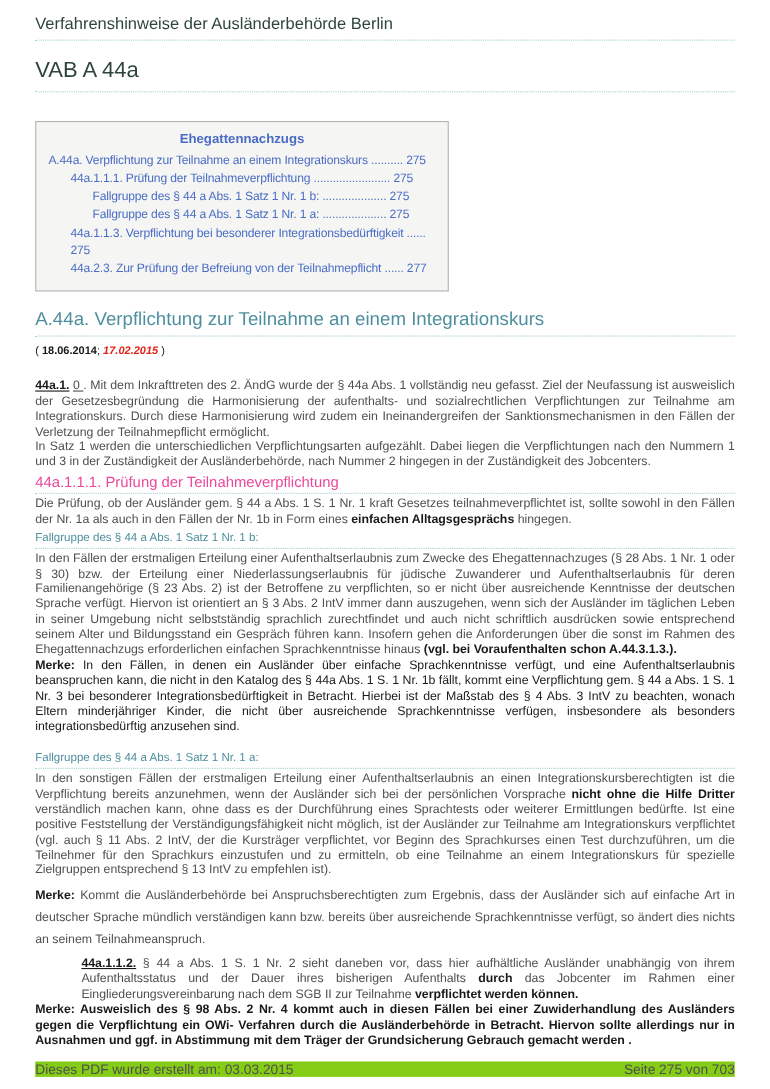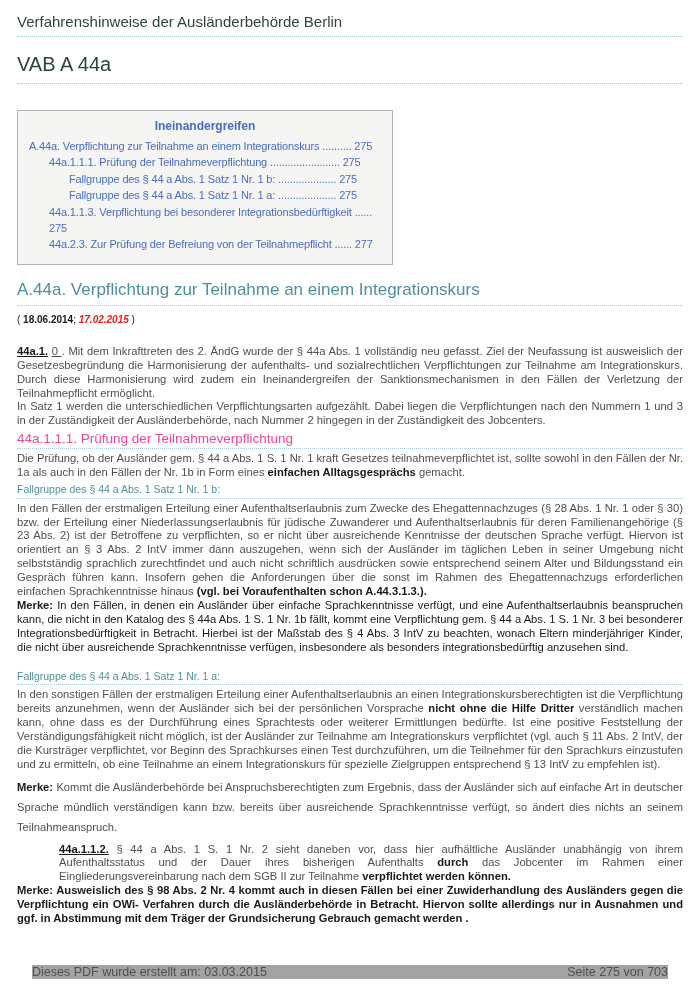--- a/index.html
+++ b/index.html
@@ -2,21 +2,21 @@
 <html><head>
 <meta charset="utf-8">
 <style>
   html,body{margin:0;padding:0;}
   body{
     width:700px;height:990px;background:#ffffff;
     font-family:"Liberation Sans","DejaVu Sans",sans-serif;
     -webkit-font-smoothing:antialiased;
   }
   .page{position:relative;width:700px;height:990px;box-sizing:border-box;
-    padding:0 17px;overflow:hidden;}
+    padding:0 32px;overflow:hidden;}
   .header-title{
     font-size:15px;color:#2e443c;padding:13px 0 6px 0;
     border-bottom:1px dotted #a8cdd2;
   }
   .doc-title{
     font-size:20px;color:#2e443c;margin-top:16px;padding-bottom:7px;
     border-bottom:1px dotted #a8cdd2;
   }
   .toc{
     margin-top:26px;width:352px;background:#f5f5f4;
@@ -58,53 +58,53 @@
   }
   .h3-teal.first{margin-top:3px;}
   .h3-teal.spaced{margin-top:15px;}
   .s-b{font-weight:bold;color:#191919;}
   .s-bu{font-weight:bold;color:#191919;text-decoration:underline;}
   .s-u{text-decoration:underline;}
   .s-red{color:#e52017;font-weight:bold;font-style:italic;}
   .footer{
     position:absolute;left:32px;right:32px;bottom:11px;
     display:flex;justify-content:space-between;
-    font-size:12.5px;color:#4f4f4f;background:#a3a3a3;
+    font-size:12.5px;color:#4f4f4f;background:#84cc16;
   }
 </style>
 </head>
 <body>
 
 <div class="page">
 
   <div class="header-title">Verfahrenshinweise der Ausländerbehörde Berlin</div>
 
   <div class="doc-title">VAB A 44a</div>
 
   <div class="toc">
-    <div class="toc-title">Ineinandergreifen</div>
+    <div class="toc-title">Ehegattennachzugs</div>
     <div class="toc-item l0">A.44a. Verpflichtung zur Teilnahme an einem Integrationskurs   .......... 275</div>
     <div class="toc-item l1">44a.1.1.1. Prüfung der Teilnahmeverpflichtung  ........................ 275</div>
     <div class="toc-item l2">Fallgruppe des § 44 a Abs. 1 Satz 1 Nr. 1 b:  .................... 275</div>
     <div class="toc-item l2">Fallgruppe des § 44 a Abs. 1 Satz 1 Nr. 1 a:  .................... 275</div>
     <div class="toc-item l1">44a.1.1.3. Verpflichtung bei besonderer Integrationsbedürftigkeit  ......
 275</div>
     <div class="toc-item l1">44a.2.3. Zur Prüfung der Befreiung von der Teilnahmepflicht  ...... 277</div>
   </div>
 
   <div class="section-heading">A.44a. Verpflichtung zur Teilnahme an einem Integrationskurs</div>
 
   <div class="dates"><span>( </span><span class="s-b">18.06.2014</span><span>; </span><span class="s-red">17.02.2015</span><span> )</span></div>
 
   <p class="para mt-lg"><span class="s-bu">44a.1.</span><span> </span><span class="s-u">0 </span><span>. Mit dem Inkrafttreten des 2. ÄndG wurde der § 44a Abs. 1 vollständig neu gefasst. Ziel der Neufassung ist ausweislich der Gesetzesbegründung die Harmonisierung der aufenthalts- und sozialrechtlichen Verpflichtungen zur Teilnahme am Integrationskurs. Durch diese Harmonisierung wird zudem ein Ineinandergreifen der Sanktionsmechanismen in den Fällen der Verletzung der Teilnahmepflicht ermöglicht.
 In Satz 1 werden die unterschiedlichen Verpflichtungsarten aufgezählt. Dabei liegen die Verpflichtungen nach den Nummern 1 und 3 in der Zuständigkeit der Ausländerbehörde, nach Nummer 2 hingegen in der Zuständigkeit des Jobcenters.</span></p>
 
   <div class="h2-teal">44a.1.1.1. Prüfung der Teilnahmeverpflichtung</div>
 
-  <p class="para mt-sm"><span>Die Prüfung, ob der Ausländer gem. § 44 a Abs. 1 S. 1 Nr. 1 kraft Gesetzes teilnahmeverpflichtet ist, sollte sowohl in den Fällen der Nr. 1a als auch in den Fällen der Nr. 1b in Form eines </span><span class="s-b">einfachen Alltagsgesprächs</span><span> gemacht.</span></p>
+  <p class="para mt-sm"><span>Die Prüfung, ob der Ausländer gem. § 44 a Abs. 1 S. 1 Nr. 1 kraft Gesetzes teilnahmeverpflichtet ist, sollte sowohl in den Fällen der Nr. 1a als auch in den Fällen der Nr. 1b in Form eines </span><span class="s-b">einfachen Alltagsgesprächs</span><span> hingegen.</span></p>
 
   <div class="h3-teal first">Fallgruppe des § 44 a Abs. 1 Satz 1 Nr. 1 b:</div>
 
   <p class="para mt-sm"><span>In den Fällen der erstmaligen Erteilung einer Aufenthaltserlaubnis zum Zwecke des Ehegattennachzuges (§ 28 Abs. 1 Nr. 1 oder § 30) bzw. der Erteilung einer Niederlassungserlaubnis für jüdische Zuwanderer und Aufenthaltserlaubnis für deren Familienangehörige (§ 23 Abs. 2) ist der Betroffene zu verpflichten, so er nicht über ausreichende Kenntnisse der deutschen Sprache verfügt. Hiervon ist orientiert an § 3 Abs. 2 IntV immer dann auszugehen, wenn sich der Ausländer im täglichen Leben in seiner Umgebung nicht selbstständig sprachlich zurechtfindet und auch nicht schriftlich ausdrücken sowie entsprechend seinem Alter und Bildungsstand ein Gespräch führen kann. Insofern gehen die Anforderungen über die sonst im Rahmen des Ehegattennachzugs erforderlichen einfachen Sprachkenntnisse hinaus </span><span class="s-b">(vgl. bei Voraufenthalten schon A.44.3.1.3.).</span></p>
 
   <p class="para p-dark"><span class="s-b">Merke:</span><span> In den Fällen, in denen ein Ausländer über einfache Sprachkenntnisse verfügt, und eine Aufenthaltserlaubnis beanspruchen kann, die nicht in den Katalog des § 44a Abs. 1 S. 1 Nr. 1b fällt,  kommt eine Verpflichtung gem.  § 44 a Abs. 1 S. 1 Nr. 3 bei besonderer Integrationsbedürftigkeit in Betracht. Hierbei ist der Maßstab des § 4 Abs. 3 IntV zu beachten, wonach Eltern minderjähriger Kinder, die nicht über ausreichende Sprachkenntnisse verfügen, insbesondere als besonders integrationsbedürftig anzusehen sind.</span></p>
 
   <div class="h3-teal spaced">Fallgruppe des § 44 a Abs. 1 Satz 1 Nr. 1 a:</div>
 
   <p class="para mt-sm"><span>In den sonstigen Fällen der erstmaligen Erteilung einer Aufenthaltserlaubnis an einen Integrationskursberechtigten ist die Verpflichtung bereits anzunehmen, wenn der Ausländer sich bei der persönlichen Vorsprache </span><span class="s-b">nicht ohne die Hilfe Dritter</span><span> verständlich machen kann, ohne dass es der Durchführung eines Sprachtests oder weiterer Ermittlungen bedürfte.  Ist eine positive Feststellung der Verständigungsfähigkeit nicht möglich, ist der Ausländer zur Teilnahme am Integrationskurs verpflichtet (vgl. auch § 11 Abs. 2 IntV, der die Kursträger verpflichtet, vor Beginn des Sprachkurses einen Test durchzuführen, um die Teilnehmer für den Sprachkurs einzustufen und zu ermitteln, ob eine Teilnahme an einem Integrationskurs für spezielle Zielgruppen entsprechend § 13 IntV zu empfehlen ist).</span></p>

